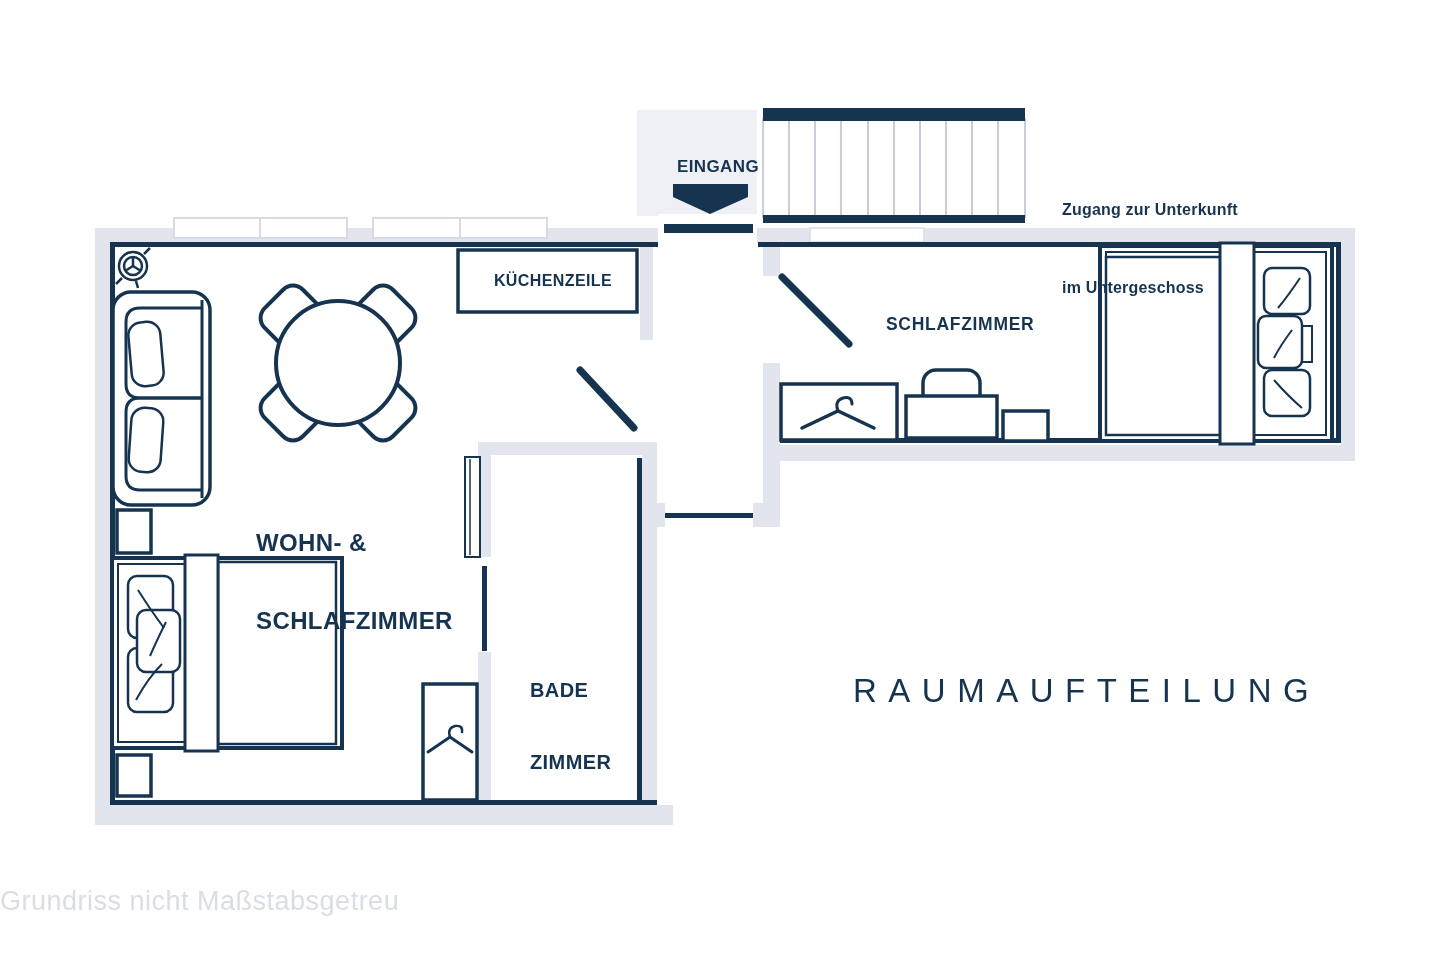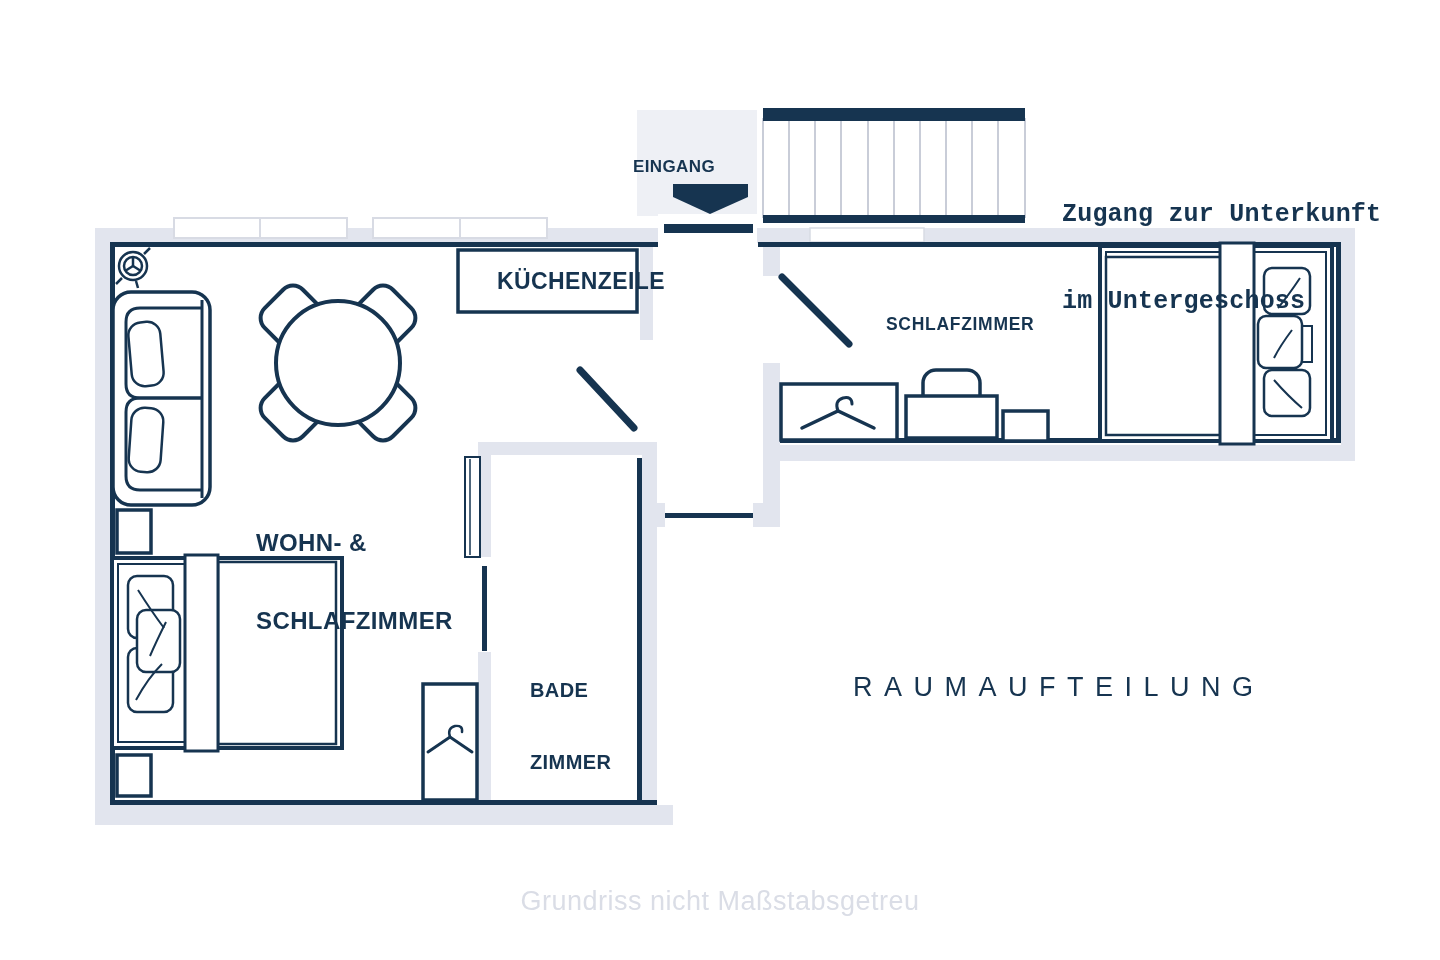--- a/index.html
+++ b/index.html
@@ -1,29 +1,29 @@
 <!DOCTYPE html>
 <html><head>
 <meta charset="utf-8">
 <style>
   html,body{margin:0;padding:0;background:#ffffff;}
   #stage{position:relative;width:1440px;height:960px;background:#ffffff;overflow:hidden;
          font-family:"Liberation Sans",sans-serif;}
   #plan{position:absolute;left:0;top:0;}
   .lbl{position:absolute;color:#163450;font-weight:bold;white-space:pre;}
   .lbl div{line-height:1;}
-  #eingang-label{left:624px;top:157px;width:100px;text-align:center;font-size:17px;letter-spacing:.4px;}
-  #zugang-label{left:1062px;top:140px;font-size:25px;line-height:31px;letter-spacing:.2px;font-family:Liberation Mono, monospace;}
-  #kueche-label{left:458px;top:250px;width:190px;height:62px;display:flex;align-items:center;justify-content:center;font-size:23px;letter-spacing:.4px;padding-left:28px;}
+  #eingang-label{left:668px;top:157px;width:100px;text-align:center;font-size:17px;letter-spacing:.4px;}
+  #zugang-label{left:1062px;top:140px;font-size:16px;line-height:31px;letter-spacing:.2px;}
+  #kueche-label{left:458px;top:250px;width:190px;height:62px;display:flex;align-items:center;justify-content:center;font-size:16px;letter-spacing:.4px;}
   #schlaf-label{left:886px;top:314px;font-size:17.5px;letter-spacing:.7px;}
   #wohn-label{left:256px;top:477px;font-size:24px;line-height:27px;letter-spacing:.4px;}
   #bade-label{left:530px;top:628px;font-size:20px;line-height:26px;letter-spacing:.4px;}
-  #raum-title{left:853px;top:672px;font-size:27px;font-weight:400;letter-spacing:11.5px;}
+  #raum-title{left:853px;top:672px;font-size:33px;font-weight:400;letter-spacing:11.5px;}
   #fewo-title{left:828px;top:719px;font-size:37px;letter-spacing:.2px;}
-  #disclaimer{left:0;top:886px;width:1440px;text-align:center;font-size:27px;font-weight:500;
+  #disclaimer{left:0;top:886px;width:1440px;font-size:27px;font-weight:500;
               color:#dadde6;letter-spacing:.5px;}
 </style>
 </head>
 <body>
 
 <div id="stage">
 
 <svg id="plan" width="1440" height="960" viewBox="0 0 1440 960">
 
   <rect x="637" y="110" width="120" height="106" fill="#eef0f5"></rect>

